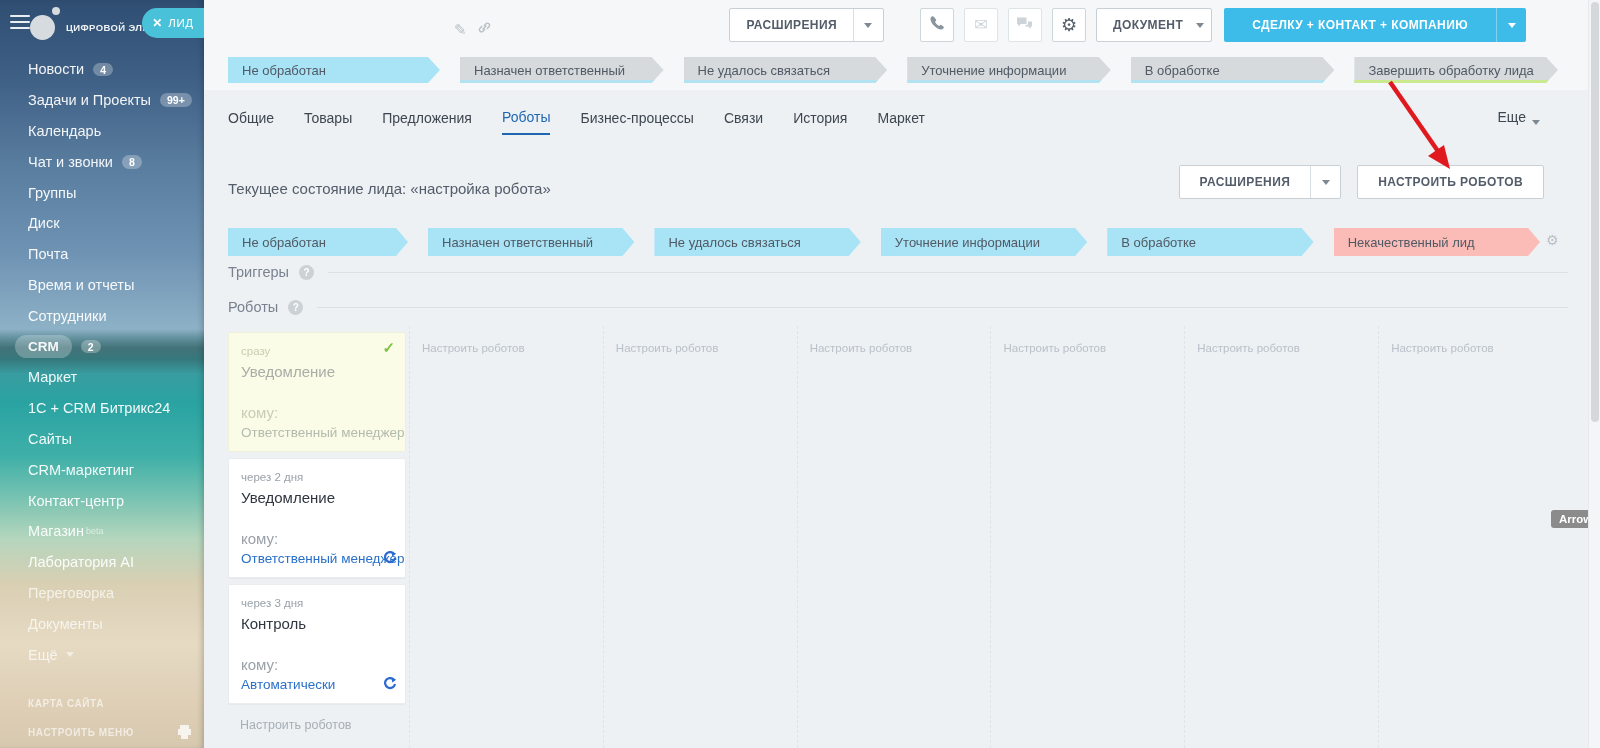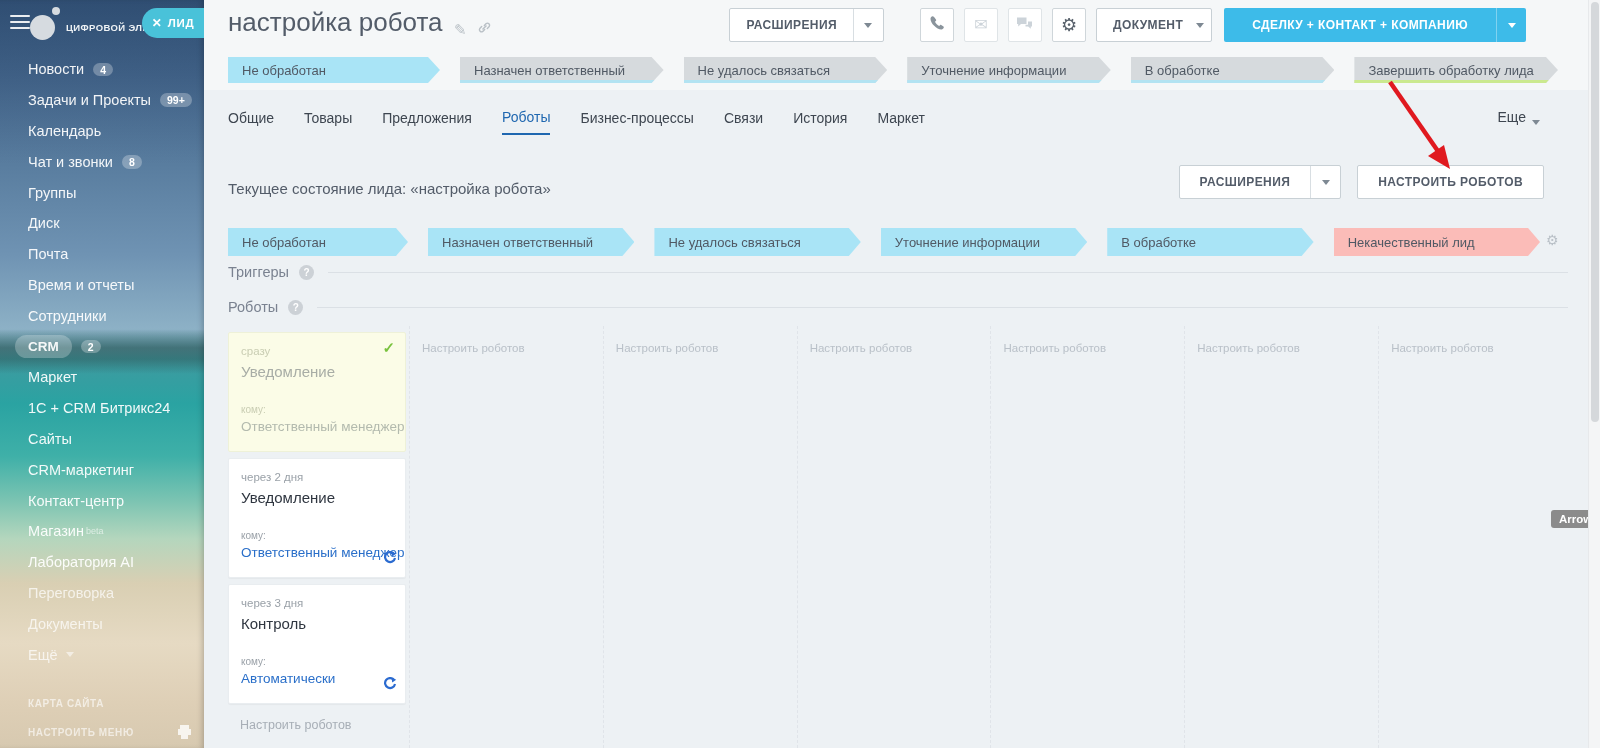--- a/index.html
+++ b/index.html
@@ -16,21 +16,21 @@
         #d9cfb3 78%, #e6dac3 86%, #decfb6 94%, #d7c9b0 100%);
     box-shadow: inset -4px 0 6px -3px rgba(0,0,0,.25); }
   .hamburger { position:absolute; left:10px; top:15px; width:20px; height:16px; }
   .hamburger i { display:block; height:2px; background:rgba(255,255,255,.9); margin-bottom:4px; border-radius:1px; }
   .logo { position:absolute; left:30px; top:11px; }
   .logo-big { position:absolute; left:0; top:4px; width:25px; height:25px; border-radius:50%; background:#d6dbe0; }
   .logo-dot { position:absolute; left:22px; top:-4px; width:8px; height:8px; border-radius:50%; background:#d6dbe0; }
   .logo-text { position:absolute; left:36px; top:11px; width:78px; font-size:9.5px; font-weight:bold; letter-spacing:.4px; color:#eef2f5; white-space:nowrap; overflow:hidden; }
   .lead-pill { position:absolute; right:0; top:8px; height:30px; width:62px; background:#49c2d9; border-radius:15px 0 0 15px; display:flex; align-items:center; justify-content:center; gap:6px; color:#fff; }
   .lead-x { font-size:12px; font-weight:bold; line-height:1; }
-  .lead-txt { font-size:11.5px; font-weight:bold; letter-spacing:.6px; }
+  .lead-txt { font-size:11.5px; font-weight:normal; letter-spacing:.6px; }
   .menu { position:absolute; left:28px; top:54px; right:4px; }
   .si { height:30.8px; display:flex; align-items:center; color:rgba(255,255,255,.93); font-size:14.5px; cursor:pointer; white-space:nowrap; }
   .si.dim { color:rgba(255,255,255,.72); }
   .si .badge { margin-left:9px; background:rgba(255,255,255,.28); color:#fff; font-size:10.5px; font-weight:bold; border-radius:9px; padding:2px 7px 1px; line-height:1; }
   .si .pill { background:rgba(255,255,255,.25); border-radius:14px; padding:4px 13px; font-weight:bold; font-size:13.5px; margin-left:-13px; }
   .si sup { font-size:9px; color:rgba(255,255,255,.6); margin-left:2px;text-align:center; }
   .si .caret-s { width:0; height:0; border-left:4px solid transparent; border-right:4px solid transparent; border-top:5px solid rgba(255,255,255,.55); margin-left:8px; }
   .sb-foot { position:absolute; left:28px; font-size:10px; font-weight:bold; letter-spacing:.6px; color:rgba(255,255,255,.62); cursor:pointer; }
   .printer { position:absolute; left:176px; top:724px; cursor:pointer; }
 
@@ -100,21 +100,21 @@
   .bcol:last-child { border-right:none; }
   .bcol1 { flex:none; width:182px; padding:6px 0 0 0; border-right:1px dashed #e0e4e9; }
   .ph { font-size:11.5px; color:#b9c0c8; cursor:pointer; white-space:nowrap; }
   .card { position:relative; width:178px; height:120px; border-radius:2px; padding:12px; margin-bottom:6px; cursor:pointer; }
   .card.done { background:#fbfce7; border:1px solid #eef1d8; }
   .card.todo { background:#fff; border:1px solid #e9edf0; box-shadow:0 1px 1px rgba(0,0,0,.04); }
   .c-when { font-size:11.5px; color:#9aa1a8; }
   .done .c-when { color:#c9cdb3; }
   .c-title { font-size:15px; margin-top:6px; color:#2f3640; }
   .done .c-title { color:#a8ada6; }
-  .c-tolabel { font-size:10px; margin-top:24px; color:#9aa1a8; }
+  .c-tolabel { font-size:15px; margin-top:24px; color:#9aa1a8; }
   .done .c-tolabel { color:#c9cdb3; }
   .c-to { font-size:13.5px; margin-top:4px; color:#2a6fc9; display:block; text-decoration:none; white-space:nowrap; }
   .done .c-to { color:#b3baae; }
   .c-check { position:absolute; top:6px; right:10px; color:#79c23e; font-size:15px; font-weight:bold; }
   .c-refresh { position:absolute; right:8px; bottom:8px; }
   .board-foot { margin-top:14px; padding-left:12px; font-size:12.5px; color:#a7aeb6; cursor:pointer; }
 
   
   .scroll { position:absolute; left:1588px; top:0; width:12px; height:748px; background:#f4f5f6; border-left:1px solid #e7e9eb; }
   .thumb { position:absolute; left:2px; top:2px; width:8px; height:420px; background:#d5d8db; border-radius:4px; }
@@ -211,21 +211,20 @@
   <div class="sb-foot" style="top:727px;">НАСТРОИТЬ МЕНЮ</div>
   <span class="printer">
     <svg width="17" height="16" viewBox="0 0 17 16">
         <path d="M4 1h9v4H4z M2 5h13v6h-3v4H5v-4H2z M6 11h5v3H6z" fill="rgba(255,255,255,.78)"></path>
       </svg>
   </span>
 </div>
 
 <div class="main">
 
-  <div class="page-title">настройка робота</div>
   <div class="title-icons">
     <span class="pencil">✎</span>
     <span>
       <svg width="15" height="15" viewBox="0 0 16 16">
           <path d="M6.3 9.7l3.4-3.4 M5 7L3 9a2.3 2.3 0 0 0 3.2 3.2l2-2 M11 9l2-2A2.3 2.3 0 0 0 9.8 3.8l-2 2" stroke="#b9c0c6" stroke-width="1.5" fill="none" stroke-linecap="round"></path>
         </svg>
     </span>
   </div>
 
   <div class="topbtns">

